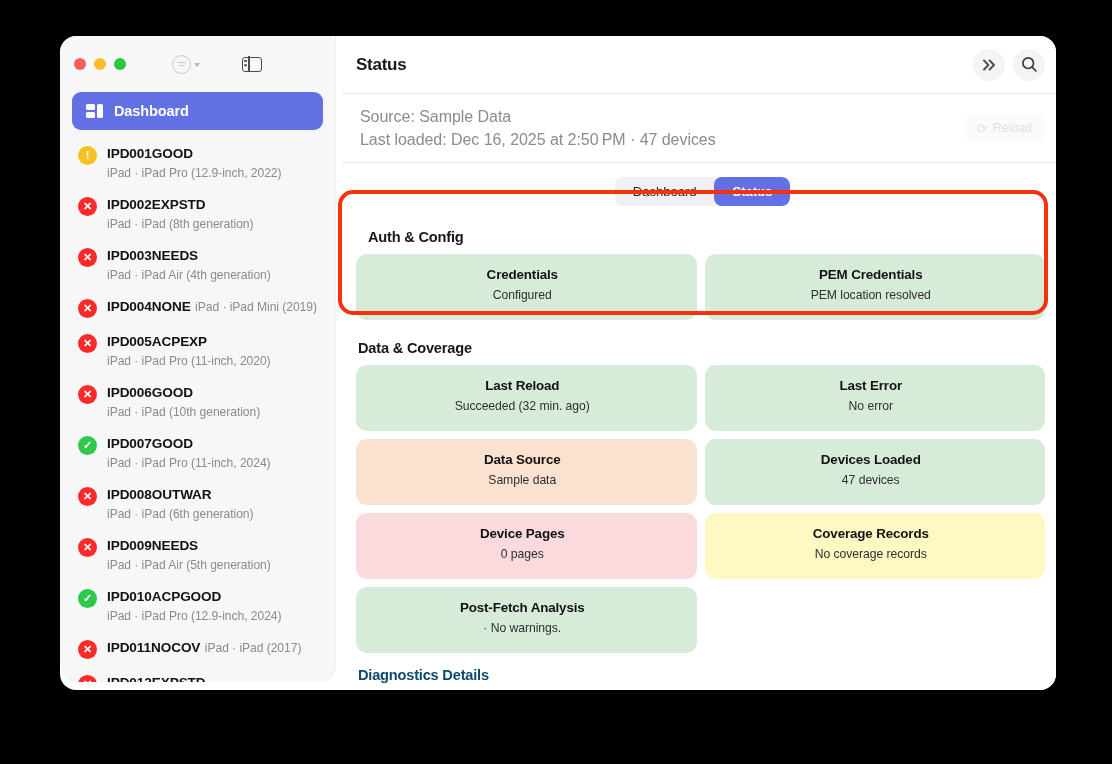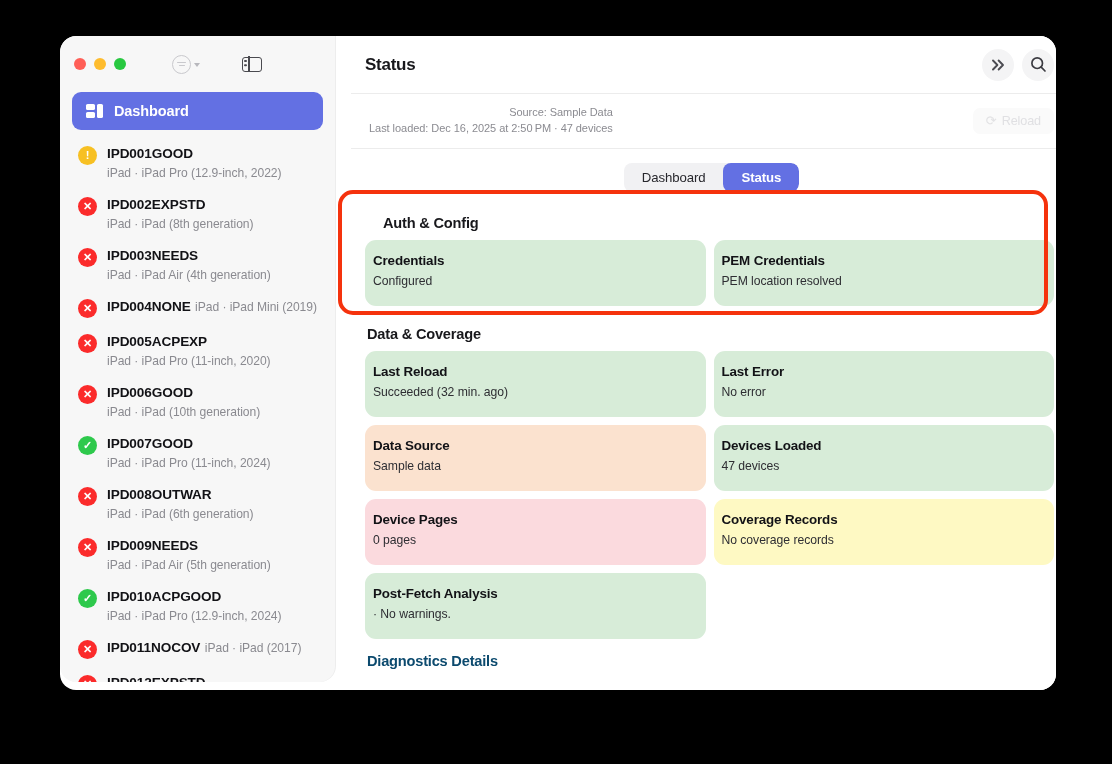--- a/index.html
+++ b/index.html
@@ -122,21 +122,21 @@
     letter-spacing: -0.1px; line-height: 1.25;
   }
   .device-sub {
     font-size: 12.1px; color: #8a8a90; margin-top: 2px;
     letter-spacing: -0.05px; white-space: nowrap;
   }
 
   
   #detail {
     position: absolute;
-    left: 291px; top: 0;
+    left: 282px; top: 0;
     width: 721px; height: 654px;
     background: #ffffff;
     display: flex; flex-direction: column;
   }
   .detail-header {
     height: 58px;
     display: flex; align-items: center;
     padding: 0 18px 0 14px;
     border-bottom: 1px solid #ececec;
     flex: none;
@@ -156,21 +156,21 @@
   .search-glyph { display: block; }
 
   .source-bar {
     padding: 11px 18px 11px 18px;
     display: flex; align-items: center;
     border-bottom: 1px solid #ececec;
     flex: none;
   }
   .source-lines { line-height: 1.45; }
   .source-line {
-    font-size: 11px; color: #8b8b91; letter-spacing: -0.05px; text-align: right;
+    font-size: 16px; color: #8b8b91; letter-spacing: -0.05px;
   }
   .reload-btn {
     margin-left: auto;
     display: flex; align-items: center; gap: 5px;
     background: #fafafa;
     border-radius: 7px;
     padding: 6px 13px;
     border: none; cursor: default;
   }
   .reload-glyph { color: #e2e2e4; font-size: 13px; line-height: 1; }
@@ -208,40 +208,41 @@
   }
   .card-grid {
     display: grid;
     grid-template-columns: 1fr 1fr;
     gap: 8px 8px;
   }
   .card {
     border-radius: 11px;
     padding: 13px 16px 15px 8px;
     min-height: 66px;
+    text-align: center;
   }
   .card.green { background: #d7ecd8; }
   .card.orange { background: #fbe2cf; }
   .card.pink { background: #fbdade; }
   .card.gray { background: #fef9c3; }
   .card-title {
     font-size: 13.4px; font-weight: 700; color: #121216;
     letter-spacing: -0.15px; margin-bottom: 6px;
   }
   .card-value {
     font-size: 12.2px; color: #2e2e33; letter-spacing: -0.05px;
   }
 
   
   #auth-section {
     position: relative;
     padding: 11px 12px 12px 12px;
     margin: 0 -12px 8px -12px;
   }
-  #auth-section .section-title { margin-left: 18px; }
+  #auth-section .section-title { margin-left: 12px; }
 
   
   #highlight-box {
     position: absolute;
     left: 338px; top: 190px;
     width: 710px; height: 125px;
     border: 4px solid #f5320d;
     border-radius: 15px;
     pointer-events: none;
     z-index: 40;

